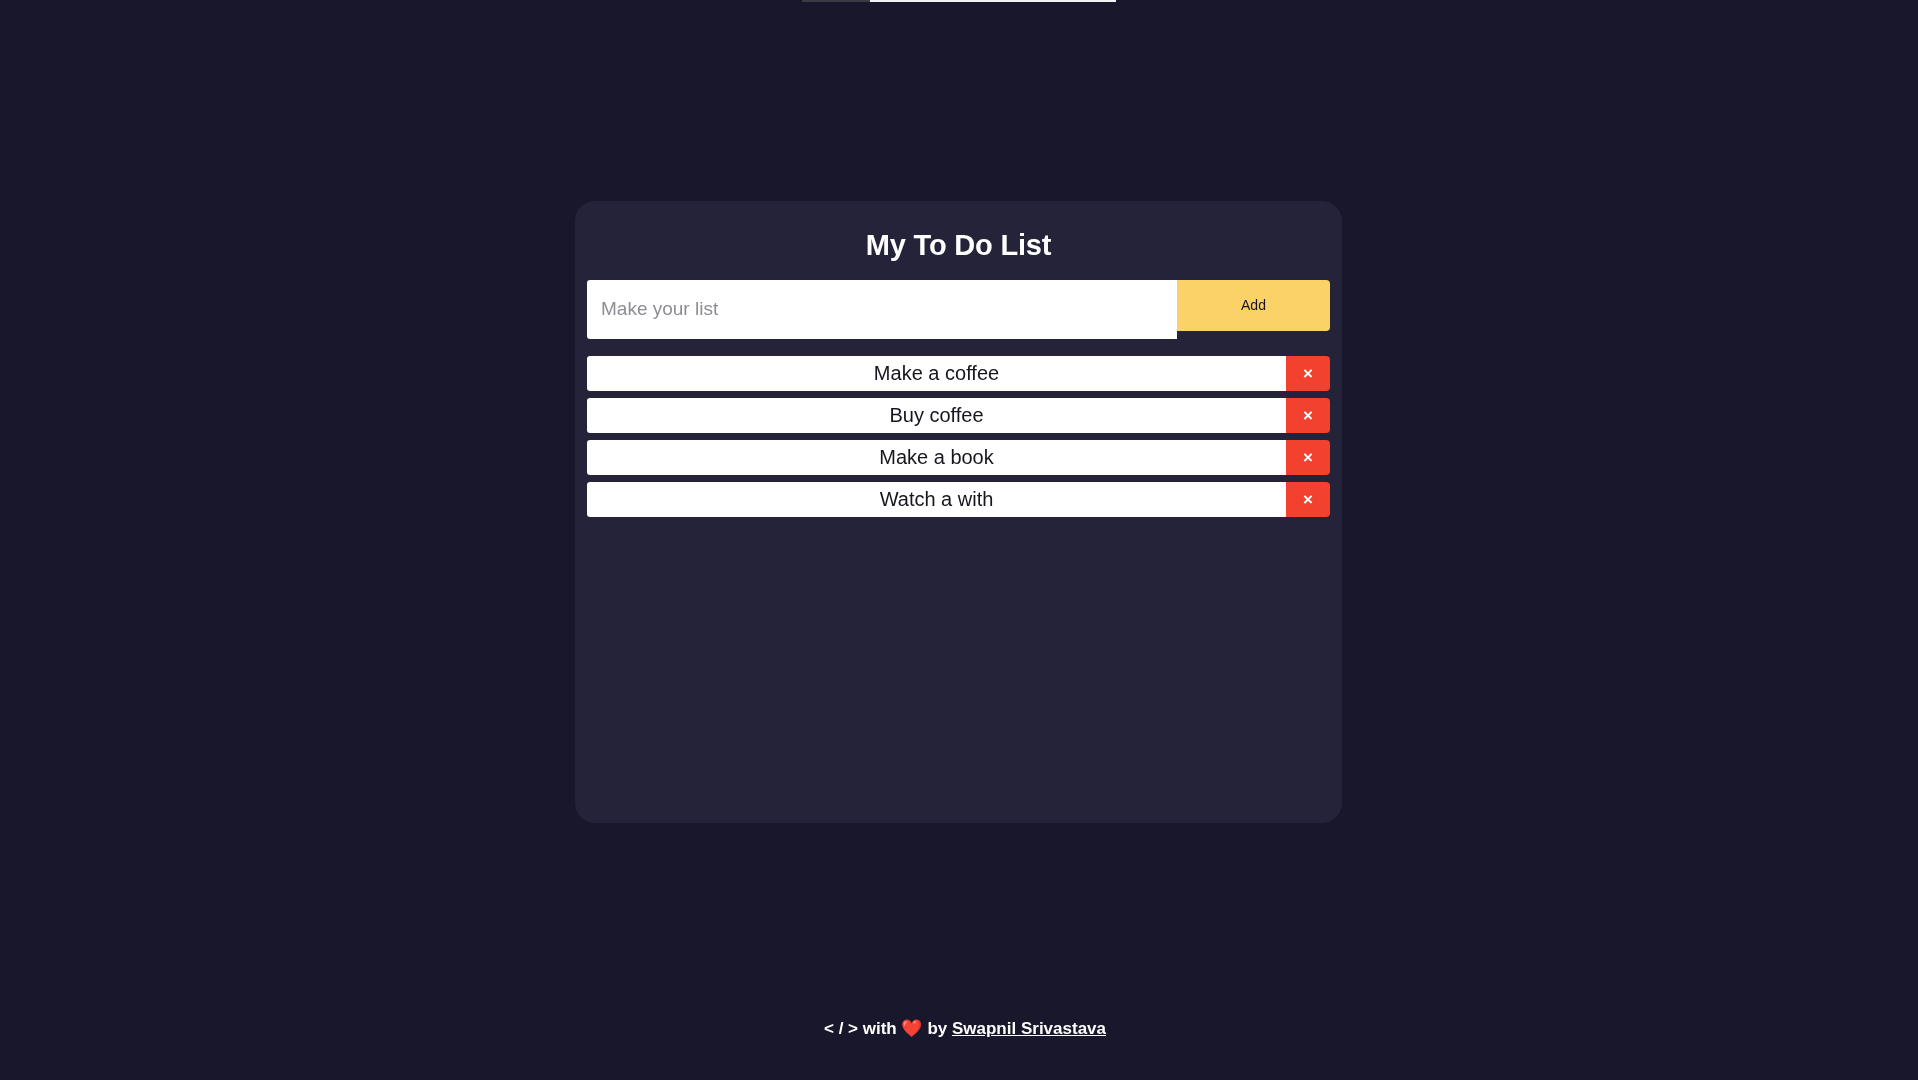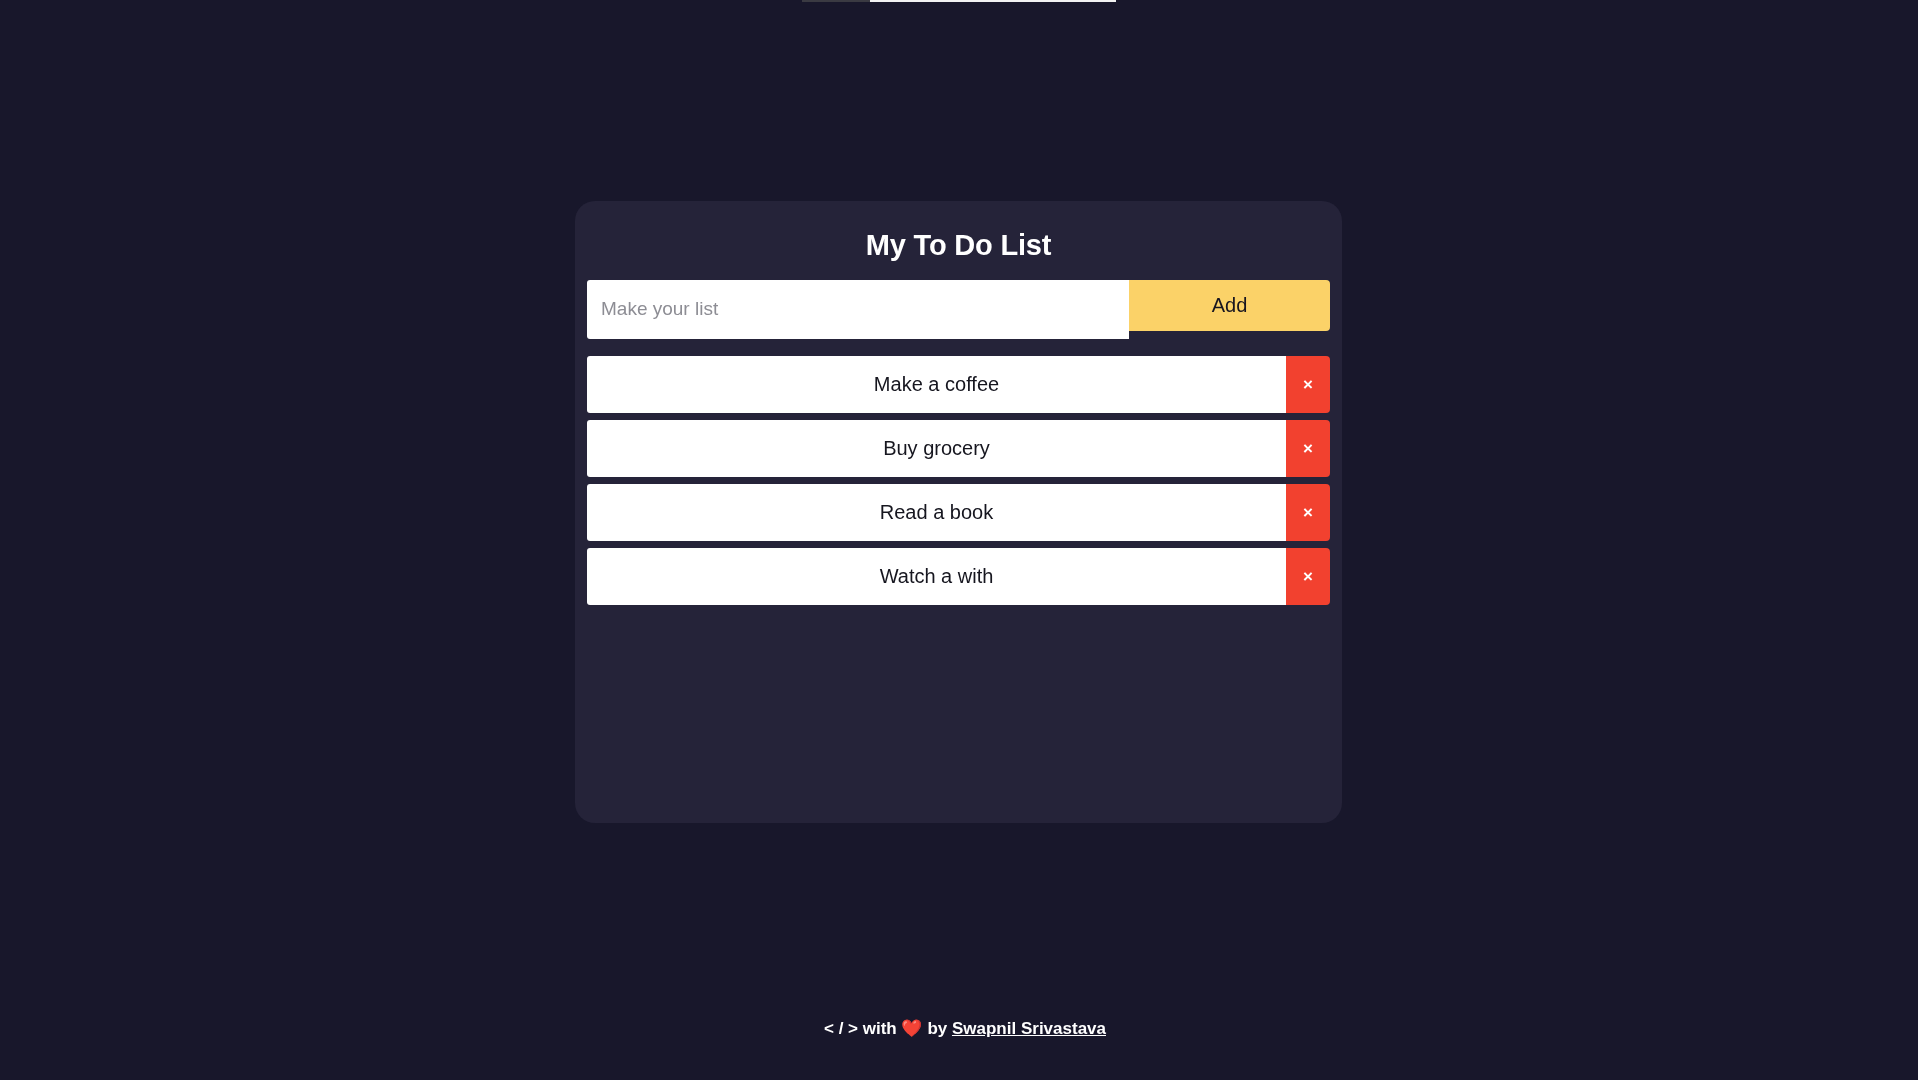--- a/index.html
+++ b/index.html
@@ -89,42 +89,42 @@
     font-size: 19px;
     color: #1c1c28;
     padding: 0 14px;
   }
   #todo-input::placeholder {
     color: #8d8d94;
     font-size: 19px;
   }
 
   #add-button {
-    width: 201px;
+    width: 153px;
     height: 51px;
     border: none;
     outline: none;
     background: #fbd268;
     color: #17151f;
     font-family: "Liberation Sans", sans-serif;
-    font-size: 20px;
+    font-size: 14px;
     border-radius: 0 4px 4px 0;
     cursor: pointer;
   }
 
   
   #task-list {
     list-style: none;
     margin-top: 25px;
   }
 
   .task-row {
     display: flex;
     align-items: stretch;
-    height: 57px;
+    height: 35px;
     margin-bottom: 7px;
   }
 
   .task-label {
     flex: 1 1 auto;
     background: #ffffff;
     color: #16161f;
     font-size: 20px;
     display: flex;
     align-items: center;
@@ -186,25 +186,25 @@
       <input id="todo-input" type="text" placeholder="Make your list" style="">
       <button id="add-button">Add</button>
     </div>
 
     <ul id="task-list">
         <li class="task-row">
           <div class="task-label">Make a coffee</div>
           <button class="task-delete">×</button>
         </li>
         <li class="task-row">
-          <div class="task-label">Buy grocery</div>
-          <button class="task-delete">×</button>
-        </li>
-        <li class="task-row">
-          <div class="task-label">Read a book</div>
+          <div class="task-label">Buy coffee</div>
+          <button class="task-delete">×</button>
+        </li>
+        <li class="task-row">
+          <div class="task-label">Make a book</div>
           <button class="task-delete">×</button>
         </li>
         <li class="task-row">
           <div class="task-label">Watch a with</div>
           <button class="task-delete">×</button>
         </li>
       </ul>
 
   </section>
 

